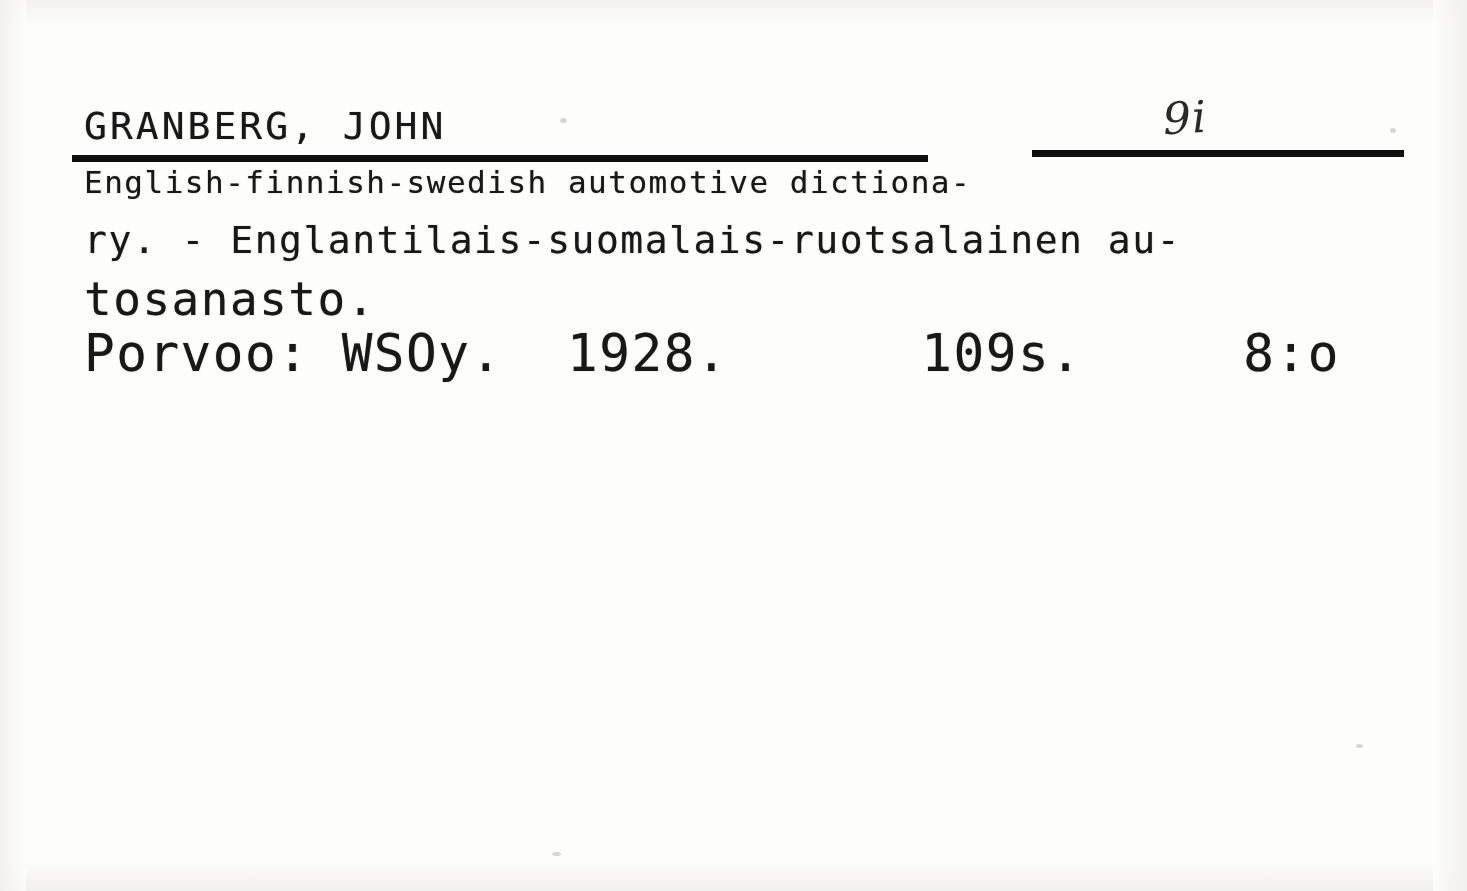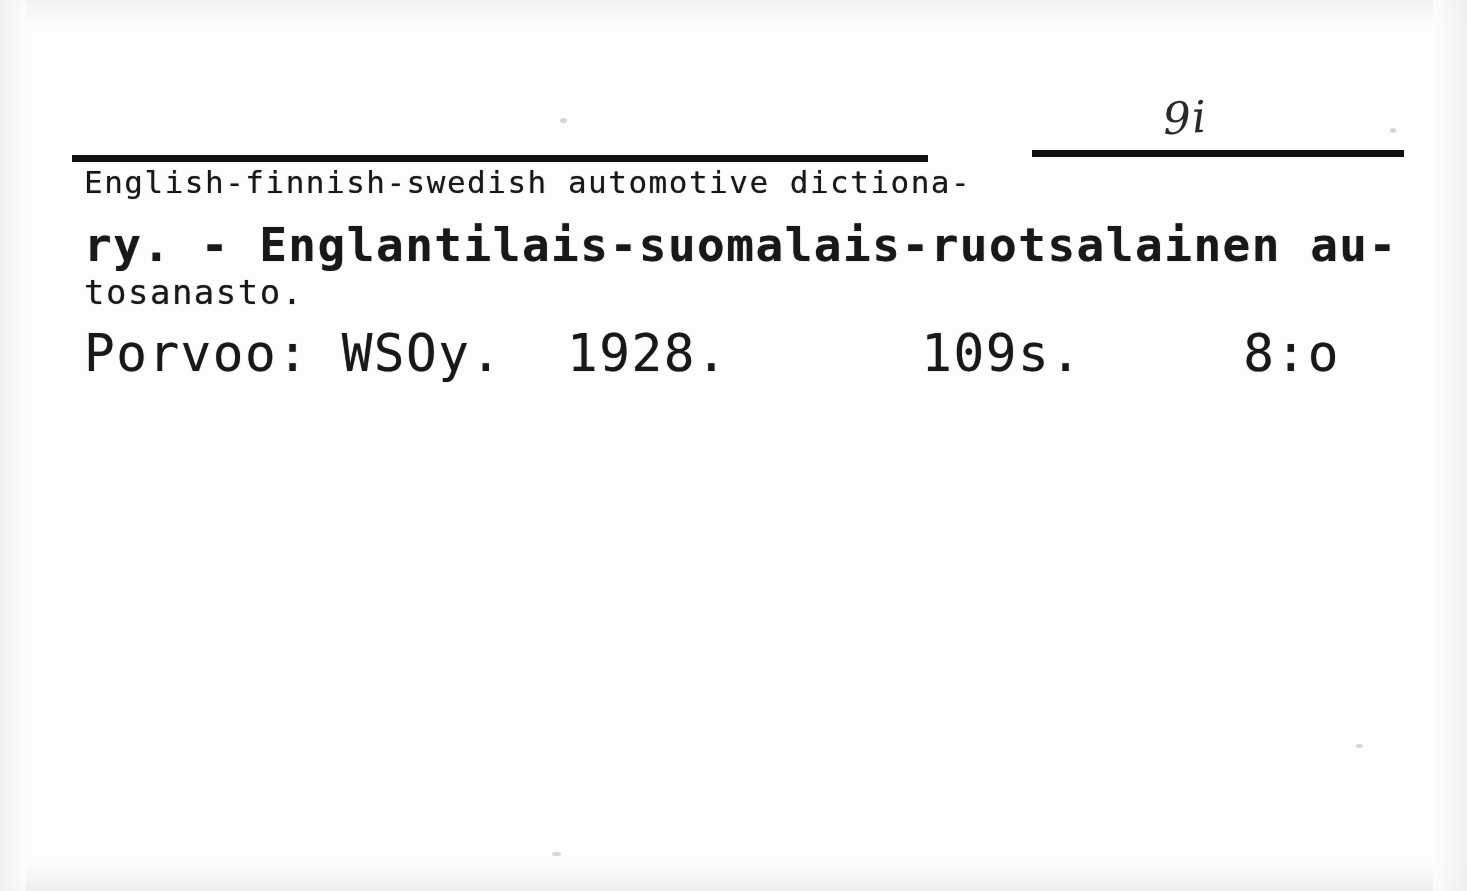--- a/index.html
+++ b/index.html
@@ -57,22 +57,22 @@
   }
 
   .author-line {
     left: 84px;
     top: 104px;
     font-size: 38px;
     letter-spacing: 3px;
   }
 
   .title-line-1 { left: 84px; top: 164px; font-size: 31px; text-align: center; }
-  .title-line-2 { left: 84px; top: 218px; font-size: 46px; font-weight: bold; }
-  .title-line-3 { left: 84px; top: 272px; font-size: 34px; }
+  .title-line-2 { left: 84px; top: 218px; font-size: 38px; }
+  .title-line-3 { left: 84px; top: 272px; font-size: 46px; }
 
   .imprint-line { left: 84px; top: 324px; font-size: 51px; }
 
   
   .shelfmark {
     position: absolute;
     left: 1163px;
     top: 92px;
     font-family: "DejaVu Serif", "Liberation Serif", serif;
     font-style: italic;
@@ -110,20 +110,21 @@
 </head>
 <body>
 
 <div class="card">
 
   <div class="paper-edge-top"></div>
   <div class="paper-edge-bottom"></div>
   <div class="paper-edge-left"></div>
   <div class="paper-edge-right"></div>
 
+  <div class="typed author-line">GRANBERG, JOHN</div>
 
   <div class="shelfmark">9i</div>
 
   <div class="rule rule-left"></div>
   <div class="rule rule-right"></div>
 
   <div class="typed title-line-1">English-finnish-swedish automotive dictiona-</div>
   <div class="typed title-line-2">ry. - Englantilais-suomalais-ruotsalainen au-</div>
   <div class="typed title-line-3">tosanasto.</div>
 

